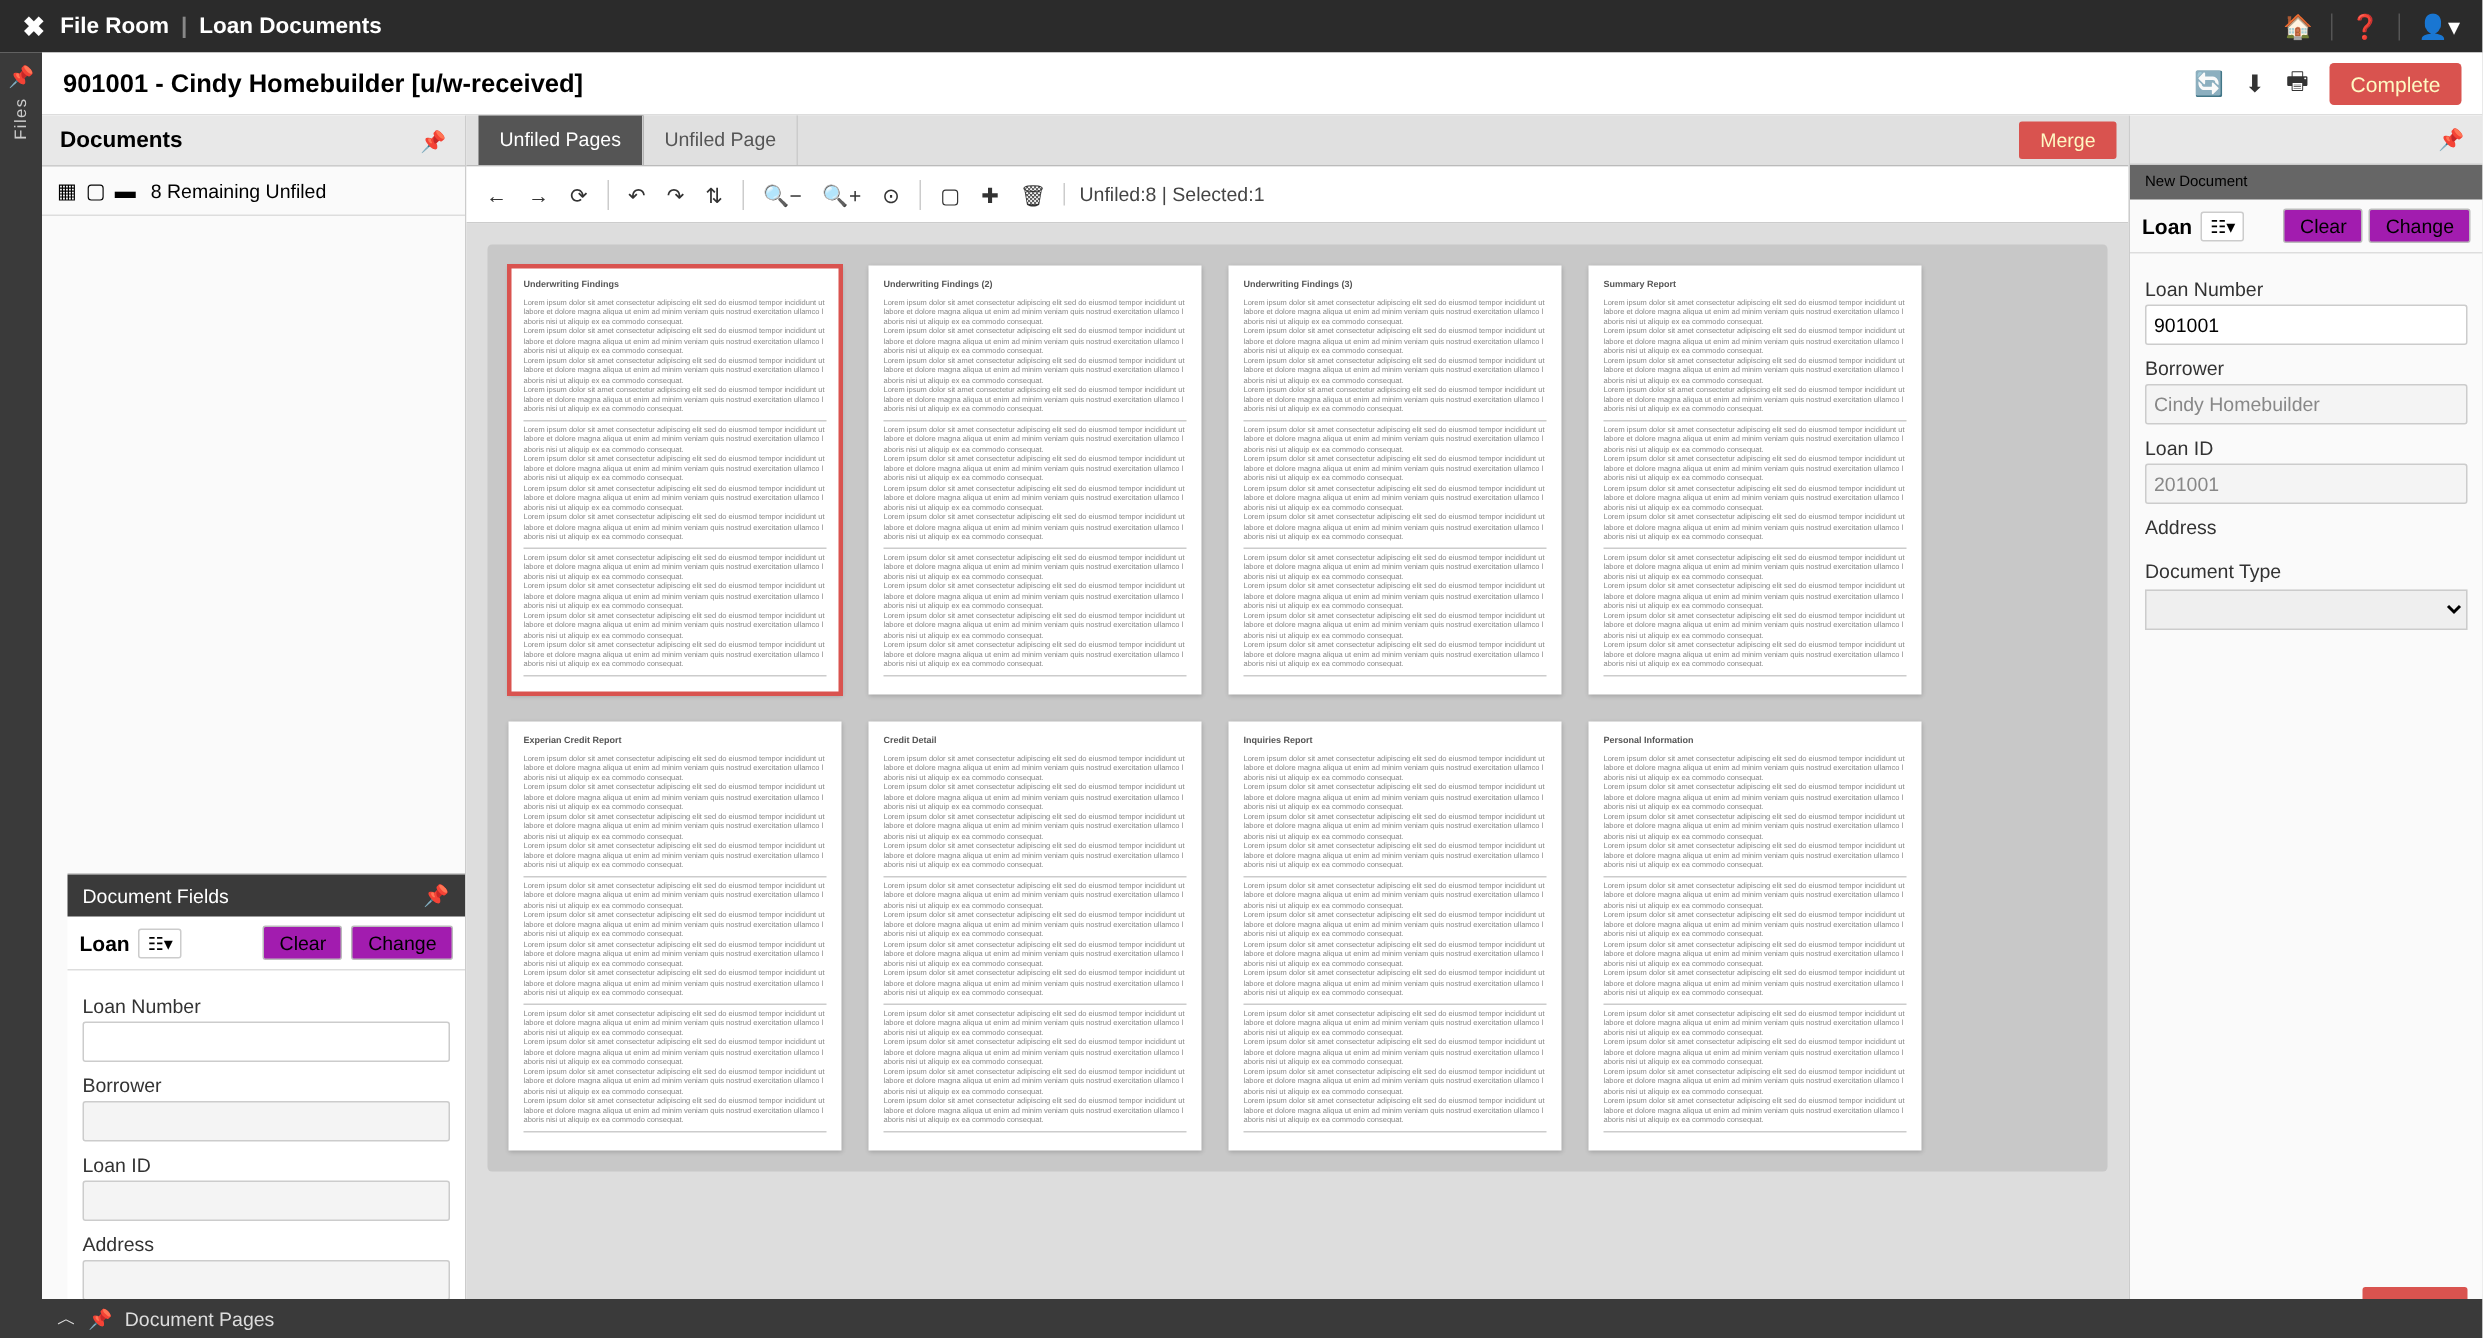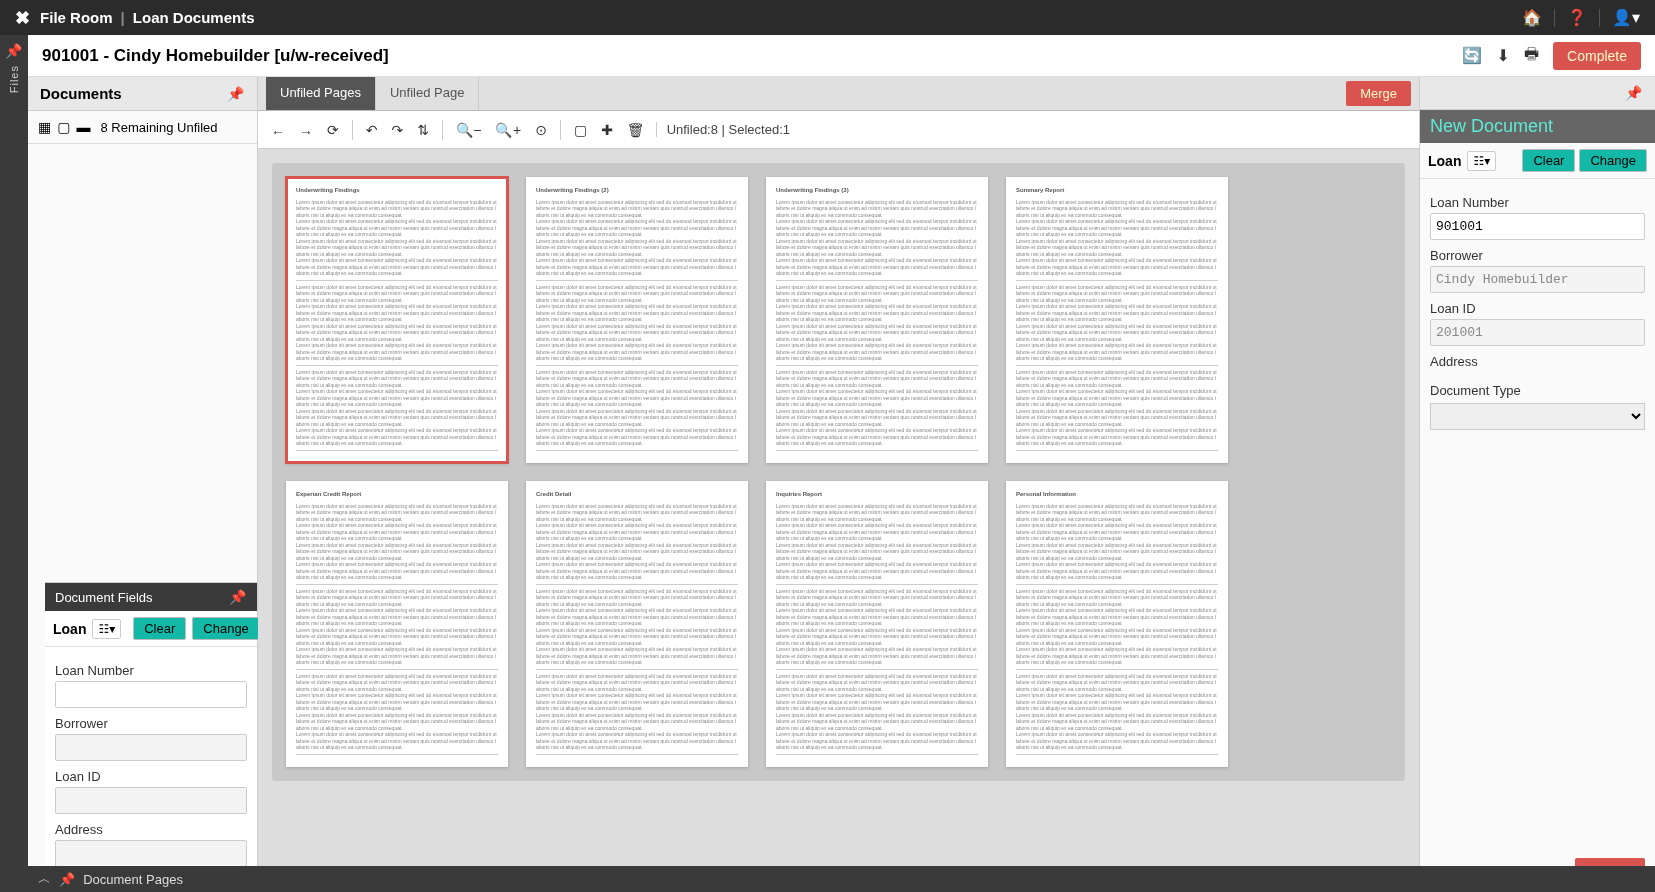--- a/index.html
+++ b/index.html
@@ -19,35 +19,35 @@
 
 .main-area { flex: 1; display: flex; flex-direction: column; background: #fff; }
 .loan-header { height: 42px; display: flex; align-items: center; justify-content: space-between; padding: 0 14px; border-bottom: 1px solid #ddd; }
 .loan-title { font-size: 17px; font-weight: bold; }
 .loan-header-actions { display: flex; align-items: center; gap: 14px; }
 .loan-header-actions .icon-btn { cursor: pointer; font-size: 16px; color: #333; }
 .complete-btn { background: #d9534f; color: #fef9c3; border: none; padding: 6px 14px; border-radius: 3px; font-size: 14px; cursor: pointer; }
 
 .body-row { display: flex; flex: 1; min-height: 0; }
 
-.left-col { width: 230px; display: flex; flex-direction: column; border-right: 1px solid #ccc; background: #fafafa; }
+.left-col { width: 283px; display: flex; flex-direction: column; border-right: 1px solid #ccc; background: #fafafa; }
 .panel-header { background: #e8e8e8; padding: 8px 12px; font-weight: bold; font-size: 15px; display: flex; justify-content: space-between; align-items: center; border-bottom: 1px solid #ccc;}
 .pin-icon { font-size: 14px; cursor: pointer; }
 .doc-toolbar { padding: 8px 10px; display: flex; align-items: center; gap: 6px; border-bottom: 1px solid #ddd; font-size: 13px;}
 .doc-toolbar .icon { cursor: pointer; font-size: 14px; }
 .unfiled-count { margin-left: 4px; }
 
 .doc-fields-panel { margin-top: auto; background: #fff; border-top: 1px solid #ccc; display:flex; flex-direction:column;}
 .doc-fields-header { background: #3a3a3a; color: #fff; padding: 6px 10px; font-size: 13px; display: flex; justify-content: space-between; align-items: center;}
 .doc-fields-top { padding: 6px 8px; display: flex; align-items: center; gap: 6px; border-bottom: 1px solid #ddd;}
 .dd-label { font-weight: bold; font-size: 14px; }
-.small-btn { background: #14b8a6; border: 1px solid #bbb; padding: 3px 10px; font-size: 13px; cursor: pointer; border-radius: 2px;}
+.small-btn { background: #a21caf; border: 1px solid #bbb; padding: 3px 10px; font-size: 13px; cursor: pointer; border-radius: 2px;}
 .fields-body { padding: 8px 10px; overflow-y: auto; flex: 1;}
 .field-label { font-size: 13px; color: #333; margin-top: 8px; margin-bottom: 3px; }
-.field-input { width: 100%; padding: 5px; border: 1px solid #ccc; border-radius: 2px; font-size: 13px; background: #fff; font-family: Liberation Mono, monospace;}
+.field-input { width: 100%; padding: 5px; border: 1px solid #ccc; border-radius: 2px; font-size: 13px; background: #fff;}
 .field-input.readonly { background: #f4f4f4; color: #888;}
 
 .center-col { flex: 1; display: flex; flex-direction: column; background: #e8e8e8; min-width: 0;}
 .tabs-row { display: flex; align-items: center; background: #e0e0e0; height: 34px; padding: 0 8px; justify-content: space-between; border-bottom:1px solid #bbb;}
 .tabs-left { display: flex; height: 100%;}
 .tab { padding: 8px 14px; font-size: 13px; cursor: pointer; color: #555; border-right: 1px solid #ccc;}
 .tab.active { background: #555; color: #fff; font-weight: normal;}
 .merge-btn { background: #d9534f; color: #fef9c3; border: none; padding: 5px 14px; font-size: 13px; cursor: pointer; border-radius: 2px;}
 
 .center-toolbar { background: #fff; height: 38px; display: flex; align-items: center; padding: 0 10px; gap: 8px; border-bottom: 1px solid #ccc; font-size: 14px;}
@@ -57,21 +57,21 @@
 
 .thumb-area { flex: 1; overflow-y: auto; padding: 14px; background: #ddd;}
 .thumb-grid { display: flex; flex-wrap: wrap; gap: 18px; background: #c8c8c8; padding: 14px; border-radius: 3px;}
 .thumb { width: 222px; height: 286px; background: #fff; position: relative; cursor: pointer; box-shadow: 0 1px 3px rgba(0,0,0,0.2); overflow: hidden;}
 .thumb.selected { outline: 3px solid #d9534f; outline-offset: -2px;}
 .thumb-content { padding: 10px; font-size: 5px; line-height: 1.3; color: #888; word-break: break-all;}
 .thumb-content .thumb-title { font-size: 6px; font-weight: bold; margin-bottom: 4px; color:#555;}
 .thumb-content hr { margin: 3px 0; border: none; border-top: 0.5px solid #ccc;}
 
 .right-col { width: 236px; background: #fafafa; border-left: 1px solid #ccc; display: flex; flex-direction: column;}
-.newdoc-header { background: #666; color: #5eead4; padding: 6px 10px; font-size: 18px;}
+.newdoc-header { background: #666; color: #000000; padding: 6px 10px; font-size: 10px;}
 .newdoc-top { padding: 6px 8px; display: flex; align-items: center; justify-content: space-between; border-bottom: 1px solid #ddd;}
 .newdoc-top-left { display: flex; align-items: center; gap: 6px;}
 .newdoc-body { padding: 8px 10px; flex: 1; overflow-y: auto;}
 .create-row { padding: 8px 10px; display: flex; justify-content: flex-end;}
 .create-btn { background: #d9534f; color: #fff; border: none; padding: 5px 14px; font-size: 14px; cursor: pointer; border-radius: 2px;}
 .select-box { width: 100%; padding: 4px; border: 1px solid #ccc; font-size: 13px; margin-top: 2px;}
 
 .bottom-bar { position: absolute; bottom: 0; left: 28px; right: 0; height: 26px; background: #3a3a3a; color: #ddd; display: flex; align-items: center; padding: 0 10px; font-size: 13px; gap: 8px;}
 .bottom-bar .caret { cursor: pointer;}
 

